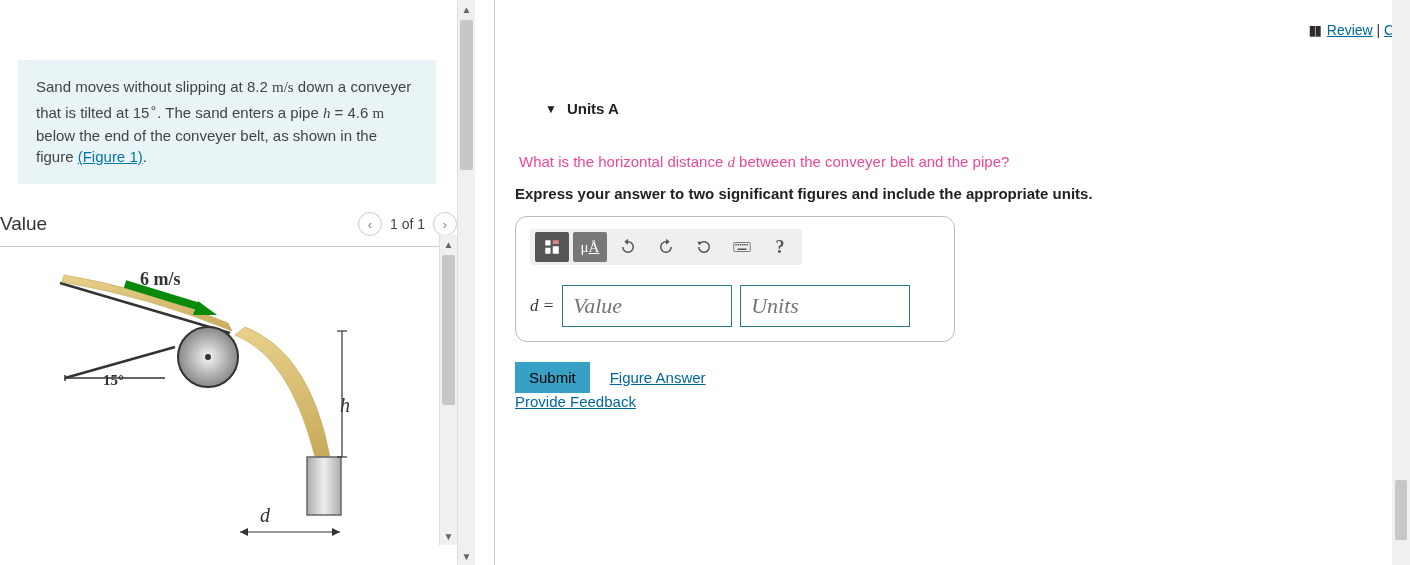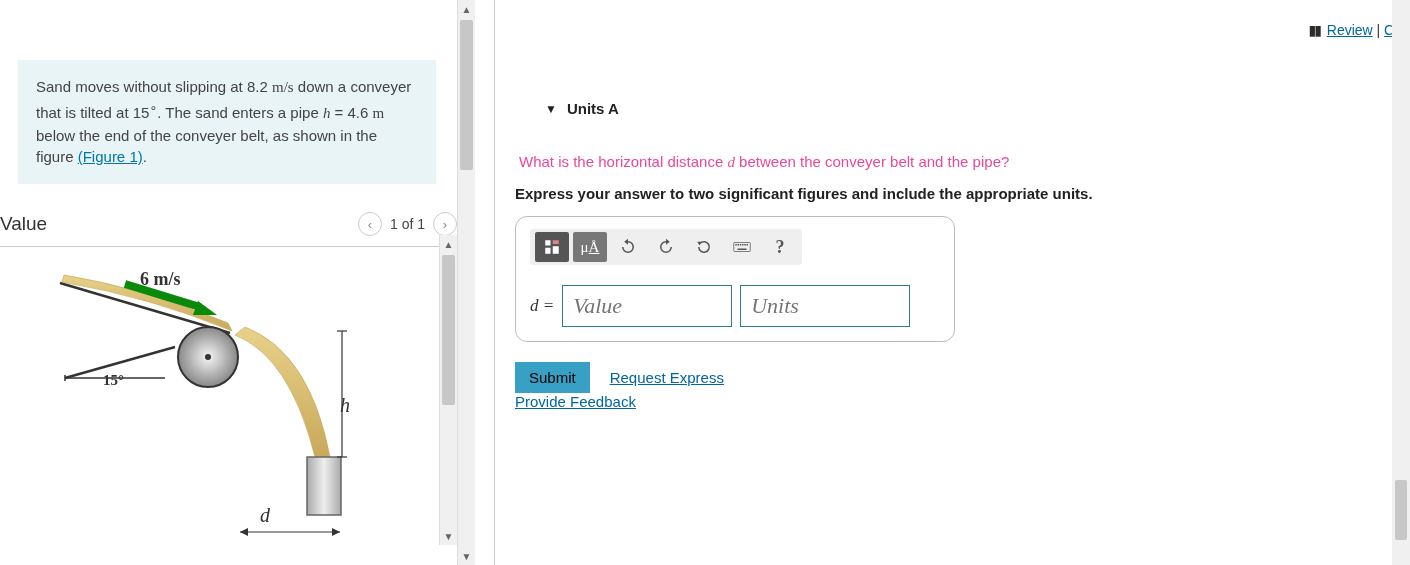--- a/index.html
+++ b/index.html
@@ -250,21 +250,21 @@
 
       <div class="entry-row">
         <span class="lab">d = </span>
         <input class="value" placeholder="Value" style="">
         <input class="units" placeholder="Units" style="">
       </div>
     </div>
 
     <div class="submit-row">
       <button class="submit-btn">Submit</button>
-      <a class="req-link">Request Express</a>
+      <a class="req-link">Figure Answer</a>
     </div>
 
     <a class="feedback">Provide Feedback</a>
 
     <div class="right-scroll">
       <div class="thumb"></div>
     </div>
   </div>
 </div>
 

